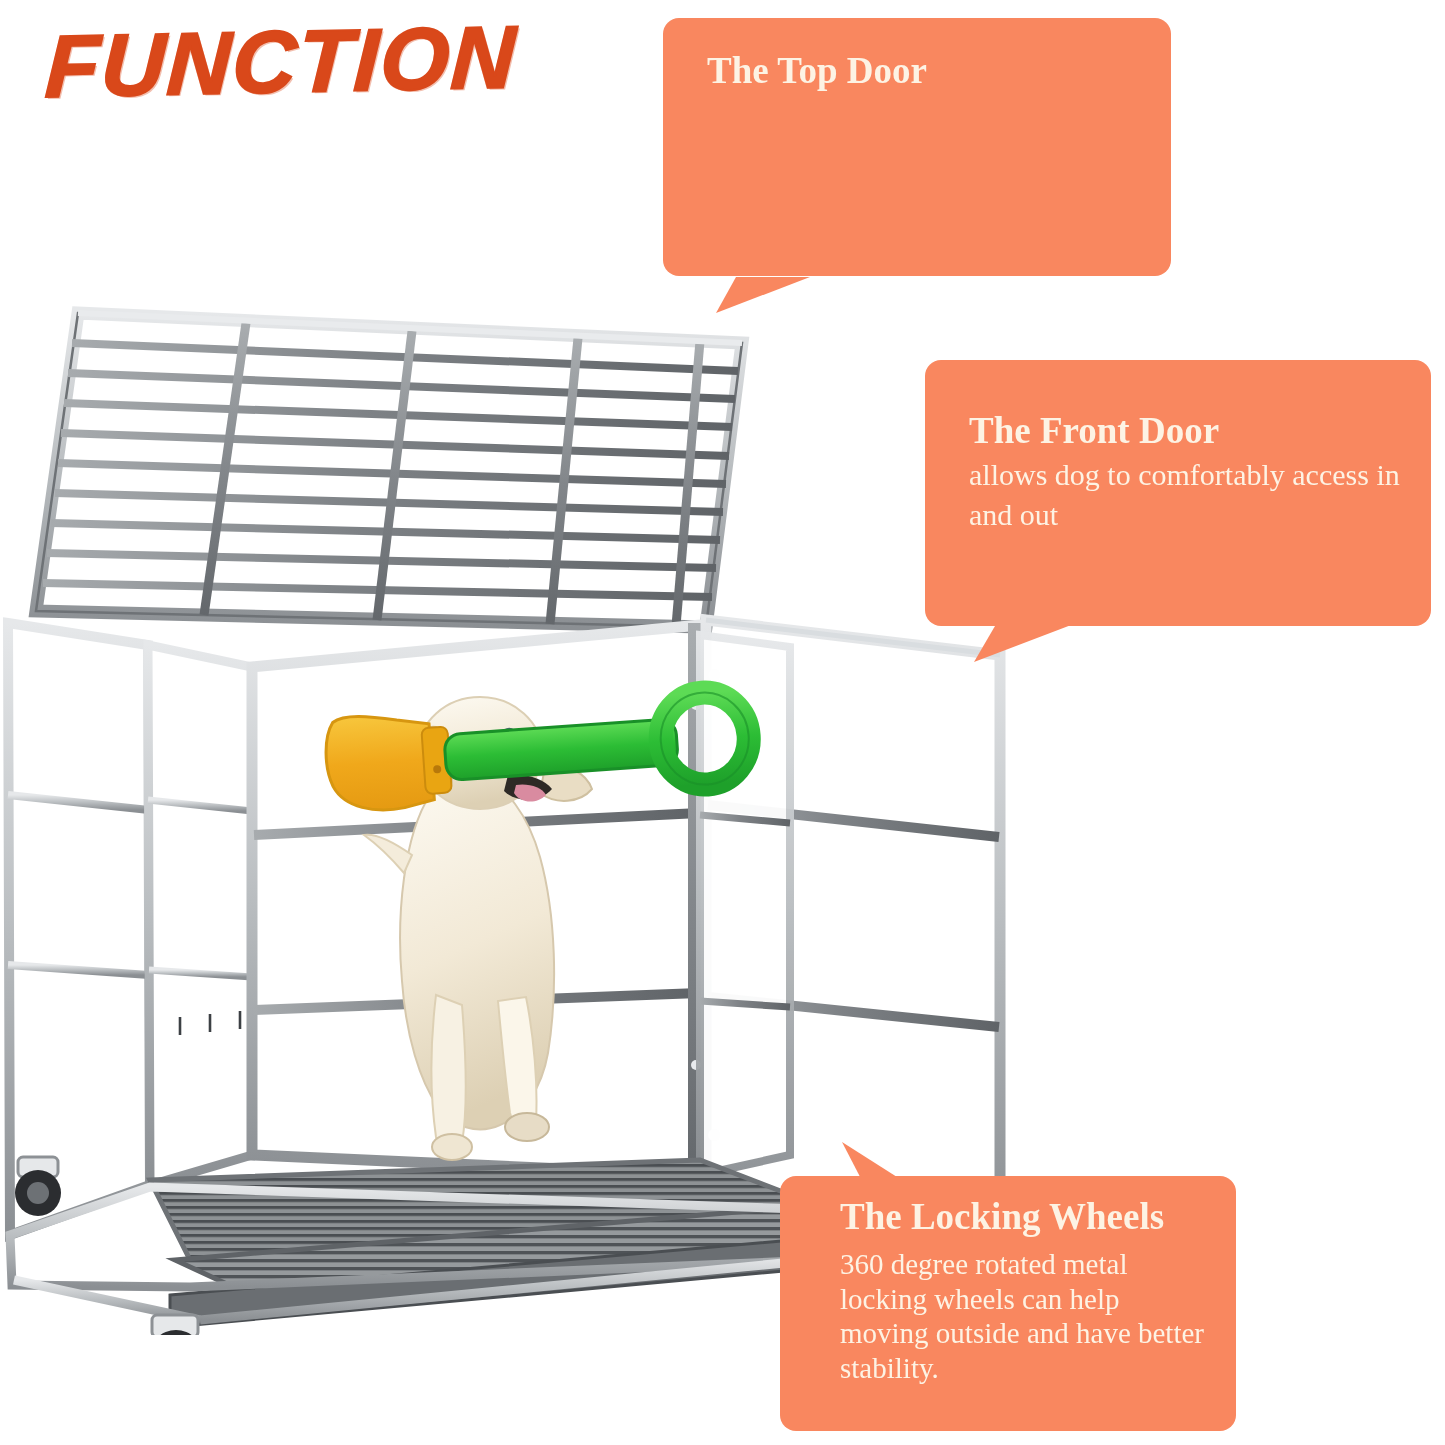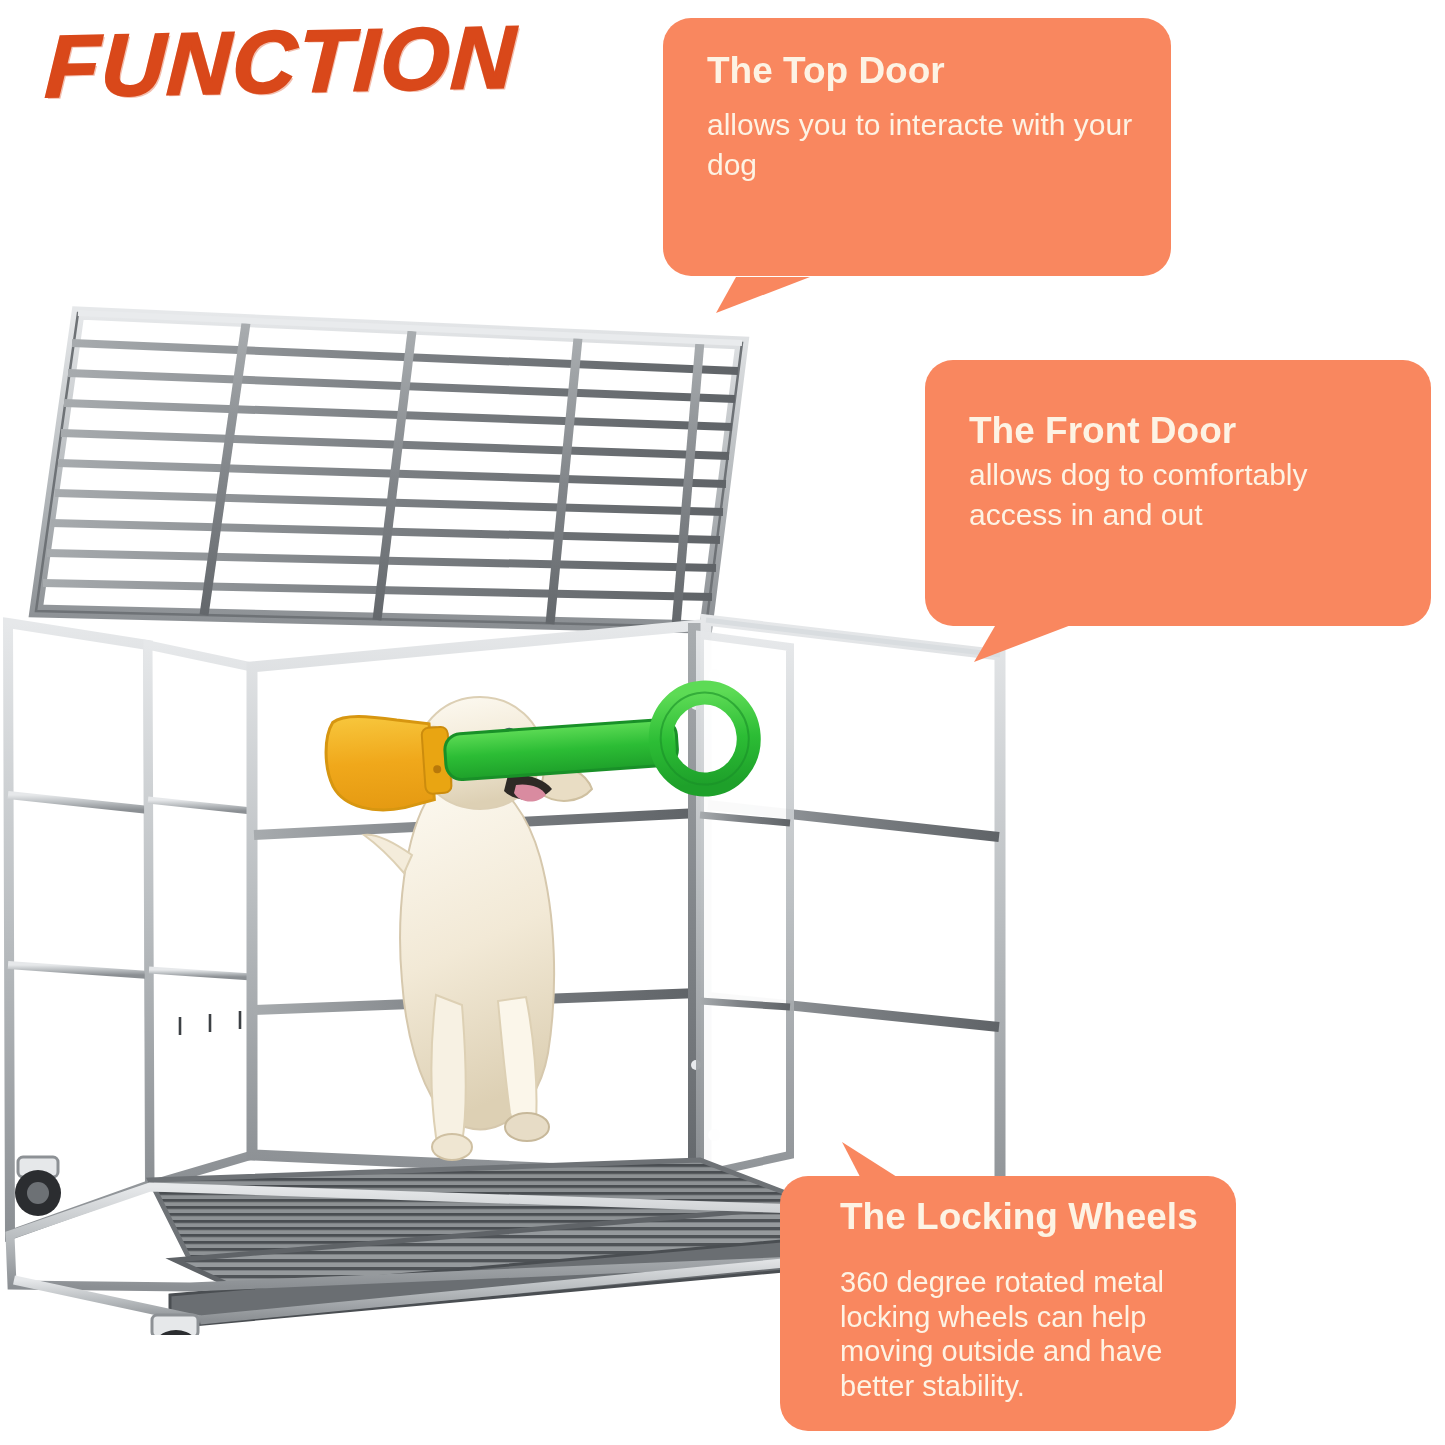--- a/index.html
+++ b/index.html
@@ -20,38 +20,38 @@
     letter-spacing:2px;
     color:#d9481a;
     transform:skewX(-4deg) rotate(-1.2deg);
     text-shadow:2px 2px 0 rgba(217,72,26,.35), -1px 1px 0 rgba(217,72,26,.30);
     -webkit-text-stroke:2px #d9481a;
     white-space:nowrap;
     user-select:none;
   }
 
   
-  .bubble{position:absolute;background:#f9875f;border-radius:28px;box-sizing:border-box;}
+  .bubble{position:absolute;background:#f9875f;border-radius:16px;box-sizing:border-box;font-family:Liberation Serif, serif;}
   .bubble .head{
     color:#fdf3e4;font-weight:bold;white-space:nowrap;
   }
   .bubble .body{color:#fdf3e4;}
   .tail{position:absolute;}
 
   #bubble-top{left:663px;top:18px;width:508px;height:258px;padding:34px 30px 0 44px;}
   #bubble-top .head{font-size:37px;line-height:1.05;}
   #bubble-top .body{font-size:30px;line-height:1.34;margin-top:14px;max-width:452px;}
 
   #bubble-front{left:925px;top:360px;width:506px;height:266px;padding:52px 24px 16px 44px;}
   #bubble-front .head{font-size:37px;line-height:1.05;}
   #bubble-front .body{font-size:30px;line-height:1.34;margin-top:4px;max-width:450px;}
 
   #bubble-wheels{left:780px;top:1176px;width:456px;height:255px;padding:22px 22px 0 60px;}
   #bubble-wheels .head{font-size:37px;line-height:1.05;}
-  #bubble-wheels .body{font-size:29px;line-height:1.20;margin-top:28px;max-width:440px;}
+  #bubble-wheels .body{font-size:29px;line-height:1.20;margin-top:10px;max-width:440px;}
 
   
   #photo{position:absolute;left:0;top:275px;width:1010px;height:1060px;}
   svg.art{position:absolute;left:0;top:0;width:100%;height:100%;}
 </style>
 </head>
 <body>
 
 <div id="stage">
 
@@ -309,21 +309,20 @@
         <ellipse cx="706" cy="480" rx="44" ry="46" fill="none" stroke="#199028" stroke-width="2" opacity=".6"></ellipse>
       </g>
     </svg>
   </div>
 
   <svg class="tail" style="left:700px;top:265px;width:130px;height:60px" viewBox="0 0 130 60">
     <polygon points="36,12 110,12 16,48" fill="#f9875f"></polygon>
   </svg>
   <div class="bubble" id="bubble-top">
     <div class="head">The Top Door</div>
-    <div class="body">allows you to interacte with your dog</div>
   </div>
 
   <svg class="tail" style="left:960px;top:600px;width:160px;height:70px" viewBox="0 0 160 70">
     <polygon points="42,14 140,14 14,62" fill="#f9875f"></polygon>
   </svg>
   <div class="bubble" id="bubble-front">
     <div class="head">The Front Door</div>
     <div class="body">allows dog to comfortably access in and out</div>
   </div>
 

